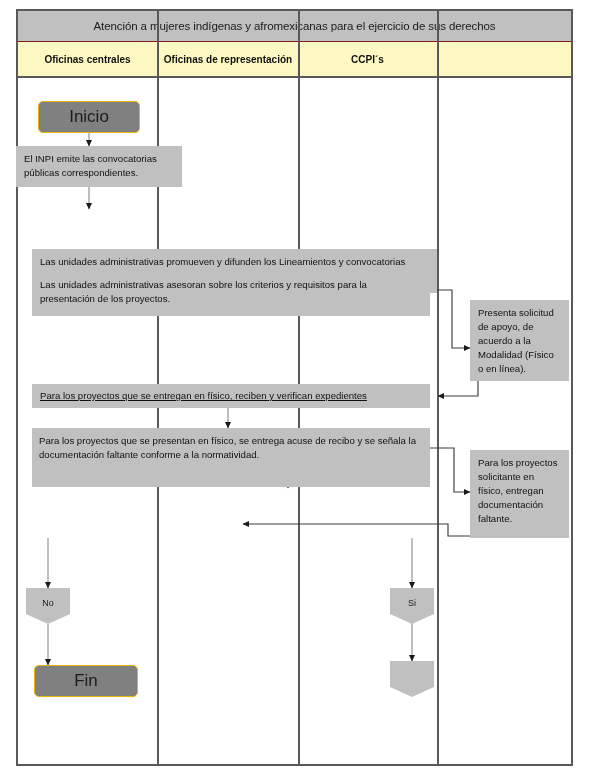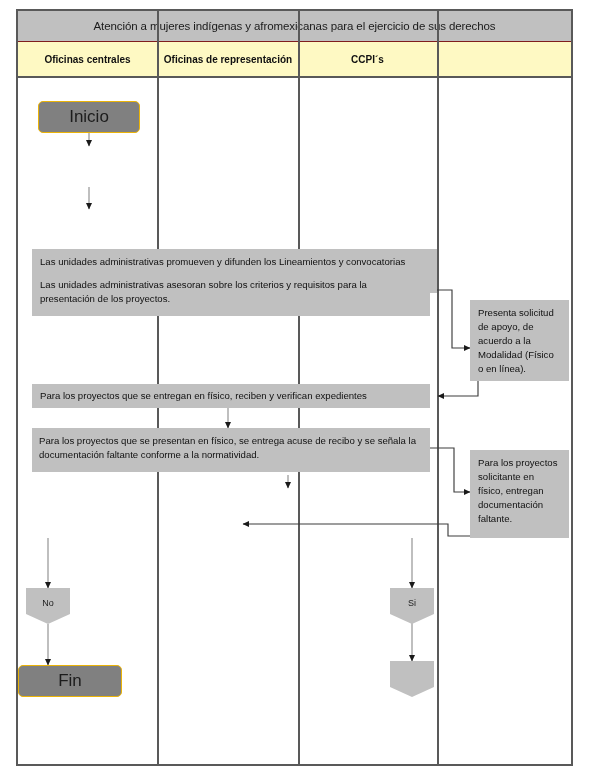--- a/index.html
+++ b/index.html
@@ -195,49 +195,50 @@
       <path d="M430,448 L454,448 L454,492 L470,492" marker-end="url(#ahl)"></path>
 
       <path d="M470,536 L448,536 L448,524 L243,524" marker-end="url(#ahl)"></path>
     </g>
   </svg>
 
   <div class="term" style="left:38px;top:101px;width:102px;height:32px;">
     <span>Inicio</span>
   </div>
 
+  <div class="pbox" style="left:16px;top:146px;width:166px;height:41px;">El INPI emite las convocatorias públicas correspondientes.</div>
 
   <div class="pbox" style="left:32px;top:209px;width:405px;height:44px;margin-top:40px;">Las unidades administrativas promueven y difunden los Lineamientos y convocatorias entre la población objetivo.</div>
 
   <div class="pbox" style="left:32px;top:272px;width:398px;height:44px;">Las unidades administrativas asesoran sobre los criterios y requisitos para la presentación de los proyectos.</div>
 
   <div class="pbox" style="left:470px;top:300px;width:99px;height:81px;">Presenta solicitud de apoyo, de acuerdo a la Modalidad (Físico o en línea).</div>
 
-  <div class="pbox center" style="left:32px;top:384px;width:398px;height:24px;">Para los proyectos que se entregan en físico, reciben y verifican expedientes</div>
-
-  <div class="pbox" style="left:32px;top:428px;width:398px;height:44px;padding-left:7px;">Para los proyectos que se presentan en físico, se entrega acuse de recibo y se señala la documentación faltante conforme a la normatividad.</div>
+  <div class="pbox center" style="left:32px;top:384px;width:398px;height:24px;text-decoration:underline;">Para los proyectos que se entregan en físico, reciben y verifican expedientes</div>
+
+  <div class="pbox" style="left:32px;top:428px;width:398px;height:59px;padding-left:7px;">Para los proyectos que se presentan en físico, se entrega acuse de recibo y se señala la documentación faltante conforme a la normatividad.</div>
 
   <div class="pbox" style="left:470px;top:450px;width:99px;height:88px;">Para los proyectos solicitante en físico, entregan documentación faltante.</div>
 
 
   <div class="pent" style="left:26px;top:588px;width:44px;height:36px;">
     <svg width="44" height="36" viewBox="0 0 44 36">
       <polygon points="0,0 44,0 44,26 22,36 0,26" fill="#c0c0c0"></polygon>
     </svg>
     <div class="pent-label" style="top:10px;">No</div>
   </div>
 
   <div class="pent" style="left:390px;top:588px;width:44px;height:36px;">
     <svg width="44" height="36" viewBox="0 0 44 36">
       <polygon points="0,0 44,0 44,26 22,36 0,26" fill="#c0c0c0"></polygon>
     </svg>
     <div class="pent-label" style="top:10px;">Si</div>
   </div>
 
-  <div class="term" style="left:18px;top:665px;width:104px;height:32px;">
+  <div class="term" style="left:34px;top:665px;width:104px;height:32px;">
     <span>Fin</span>
   </div>
 
   <div class="pent" style="left:390px;top:661px;width:44px;height:36px;">
     <svg width="44" height="36" viewBox="0 0 44 36">
       <polygon points="0,0 44,0 44,26 22,36 0,26" fill="#c0c0c0"></polygon>
     </svg>
     <div class="pent-label" style="top:10px;"></div>
   </div>
 

